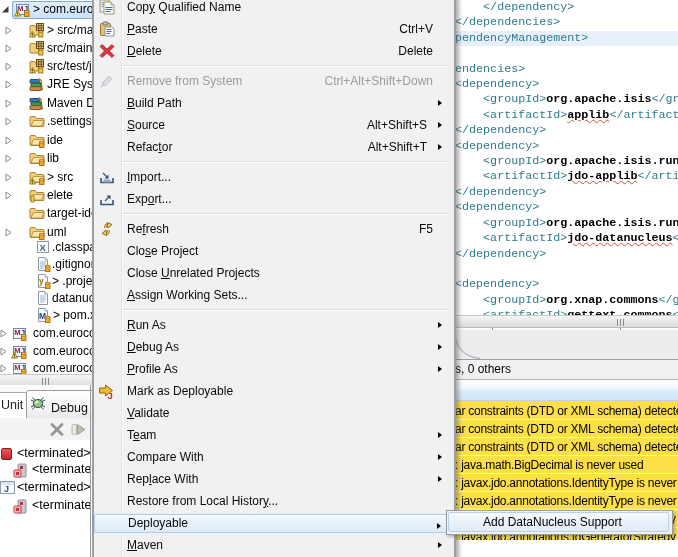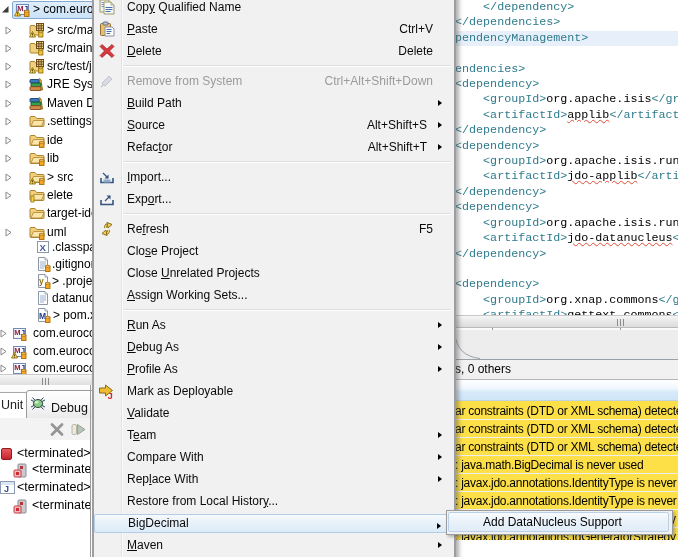--- a/index.html
+++ b/index.html
@@ -6,21 +6,21 @@
 .abs{position:absolute}
 
 #tree{position:absolute;left:0;top:0;width:96px;height:375px;background:#fff;overflow:hidden}
 .trow{position:absolute;left:0;height:18px;line-height:18px;white-space:nowrap;font-size:12px}
 .ticon{position:absolute;top:1px;width:16px;height:16px}
 .tlab{position:absolute;top:0}
 
 #editor{position:absolute;left:420px;top:0;width:258px;height:315px;background:#fff;overflow:hidden}
 #code{position:absolute;left:7px;top:0;margin:0;font-family:"Liberation Mono",monospace;
  font-size:11.7px;line-height:15.4px;color:#2e7b8c;white-space:pre}
-#code b{color:#000;font-weight:normal}
+#code b{color:#000;font-weight:bold}
 #code .sq{text-decoration:underline;text-decoration-style:wavy;text-decoration-color:#e04a33;text-decoration-thickness:1px;text-underline-offset:1px}
 #hlline{position:absolute;left:0;top:30.8px;width:258px;height:15.4px;background:#e7f0fa}
 
 .hsb{position:absolute;background:linear-gradient(#f6f6f6,#e9e9e9 45%,#dcdcdc);border-top:1px solid #c9c9c9;border-bottom:1px solid #b9b9b9}
 .grip{position:absolute;top:3px;width:9px;height:7px;
  background:repeating-linear-gradient(90deg,#8b8b8b 0,#8b8b8b 1px,transparent 1px,transparent 3px)}
 
 #etabs{position:absolute;left:455px;top:328px;width:223px;height:19px;
  background:linear-gradient(#fbfbfb,#e9e9e9);border-bottom:1px solid #a8a8a8;overflow:hidden}
 #etabs span{font-size:12px;color:#111;white-space:nowrap}
@@ -569,21 +569,21 @@
       <span class="arr"></span>
     </div>
  <div class="mi" style="top:473px">
       <span class="lbl">Rep<u>l</u>ace With</span>
       <span class="arr"></span>
     </div>
  <div class="mi" style="top:495px">
       <span class="lbl">Restore from Local Histor<u>y</u>...</span>
     </div>
  <div class="mi sel" style="top:519px">
-      <span class="lbl">BigDecimal</span>
+      <span class="lbl">Deployable</span>
       <span class="arr"></span>
     </div>
  <div class="mi" style="top:539px">
       <span class="lbl"><u>M</u>aven</span>
       <span class="arr"></span>
     </div>
 </div>
 
 <div id="submenu">
     <div class="it">

